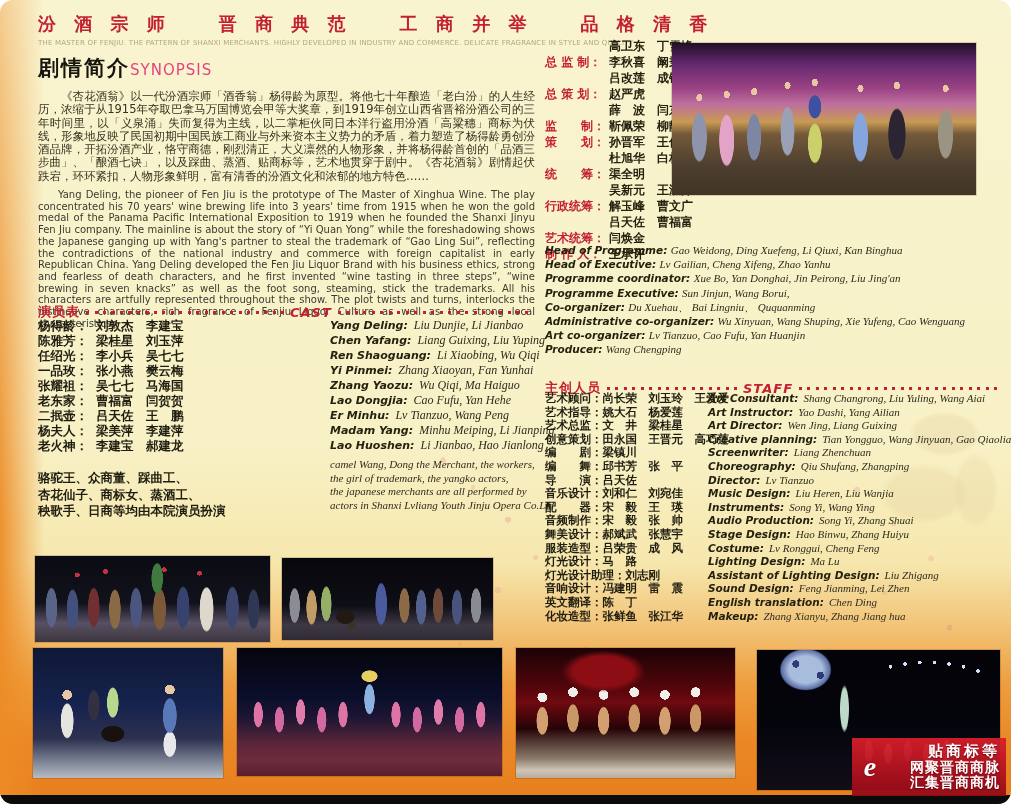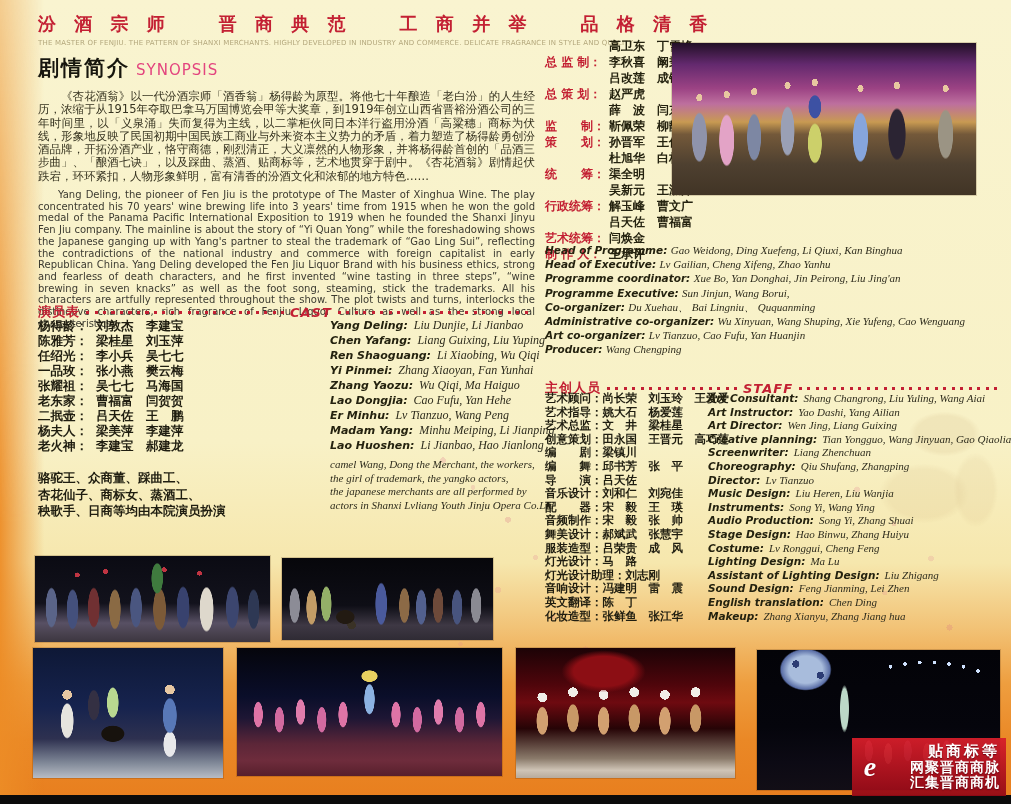--- a/index.html
+++ b/index.html
@@ -1,18 +1,18 @@
 <!DOCTYPE html>
 <html><head>
 <meta charset="utf-8">
 <style>
   html,body{margin:0;padding:0;}
   .page{position:relative;width:1011px;height:804px;overflow:hidden;
     font-family:"DejaVu Sans",sans-serif;color:#2b2a1e;
-    background:linear-gradient(180deg,#f9f4d0 0%,#f8f1c6 55%,#f6e7ad 70%,#f2c377 78%,#ee9e3f 85%,#ea8826 92%,#e87e1e 100%);}
+    background:linear-gradient(180deg,#f9f4d0 0%,#f8f1c6 55%,#f6e7ad 70%,#f2c377 78%,#ee9e3f 85%,#ea8826 92%,#e87e1e 100%);border-radius:13px;}
   .edge-left{position:absolute;left:0;top:0;bottom:0;width:44px;pointer-events:none;
     background:linear-gradient(90deg,rgba(236,140,38,.95),rgba(236,140,38,0));
     -webkit-mask-image:linear-gradient(180deg,rgba(0,0,0,.40),#000 65%);
     mask-image:linear-gradient(180deg,rgba(0,0,0,.40),#000 65%);}
   .bottom-bar{position:absolute;left:0;right:0;bottom:0;height:9px;background:#0b0b0b;z-index:6;}
 
   
   .blossom{position:absolute;pointer-events:none;opacity:.45;}
   .blossom-a{left:398px;top:428px;width:250px;height:270px;background:
     radial-gradient(5px 5px at 18% 12%,rgba(224,128,148,.6) 0 60%,transparent 61%),
@@ -34,21 +34,21 @@
     radial-gradient(60px 40px at 50% 62%,rgba(186,148,92,.28) 0 60%,transparent 75%),
     radial-gradient(30px 50px at 80% 60%,rgba(186,148,92,.25) 0 60%,transparent 75%);}
 
   
   .masthead{position:absolute;left:38px;top:12px;width:540px;}
   .masthead-cn{color:#c32033;font-size:18px;font-weight:bold;letter-spacing:6px;white-space:nowrap;}
   .masthead-en{margin-top:3px;color:#b3a77c;font-size:7px;letter-spacing:.2px;white-space:nowrap;}
 
   
   .synopsis{position:absolute;left:38px;top:54px;width:497px;}
-  .syn-head{display:flex;align-items:baseline;gap:6px;}
+  .syn-head{display:flex;align-items:baseline;gap:0;}
   .syn-cn{font-size:21px;font-weight:bold;color:#17160e;letter-spacing:2px;}
   .syn-en{font-size:15px;color:#e3447e;letter-spacing:1px;}
   .syn-body-cn{margin:8px 0 0;font-size:11.5px;line-height:13.3px;color:#35321f;text-align:justify;text-indent:2em;}
   .syn-body-en{margin:6px 0 0;font-size:10px;line-height:11.7px;color:#3b3a30;text-align:justify;text-indent:2em;}
 
   
   .credits{position:absolute;left:545px;top:38px;width:220px;}
   .credit-row{display:flex;font-size:12px;line-height:16px;align-items:flex-end;}
   .credit-label{color:#c32033;font-weight:bold;white-space:nowrap;width:64px;flex:none;}
   .credit-names{font-weight:bold;color:#24220f;white-space:pre-line;}

